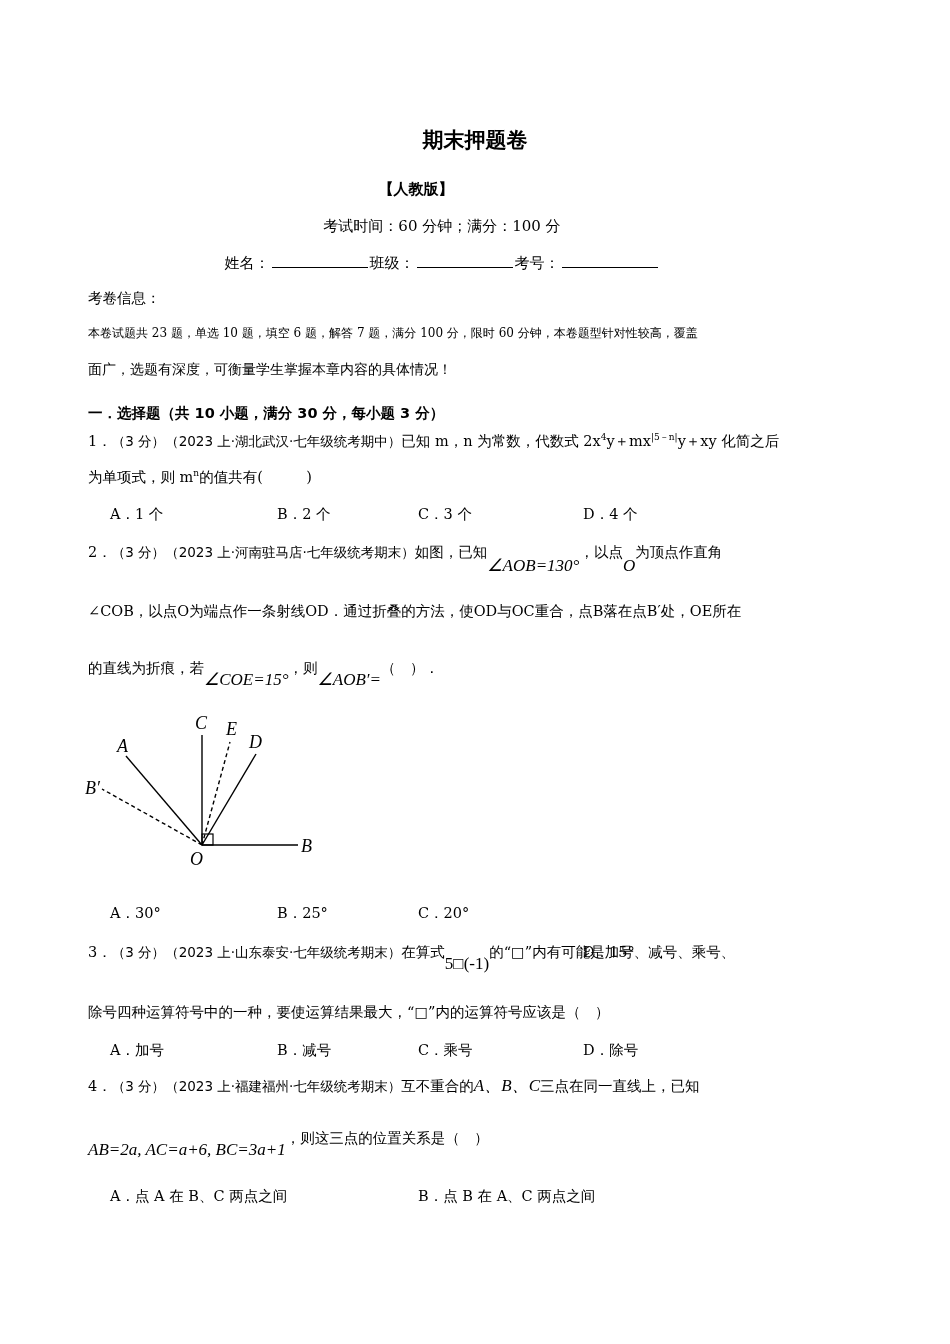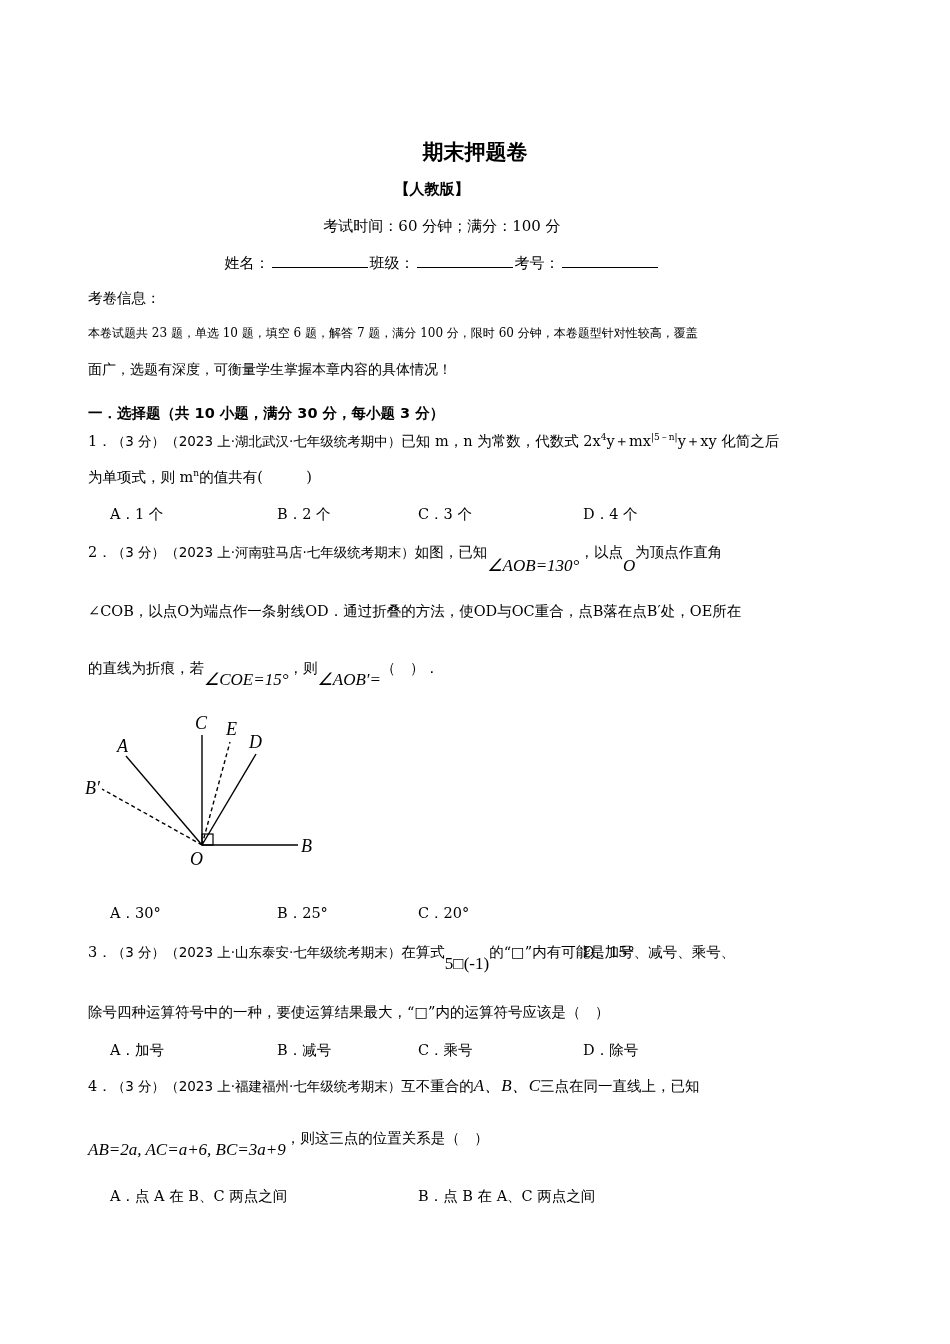--- a/index.html
+++ b/index.html
@@ -1,21 +1,21 @@
 <!DOCTYPE html>
 <html><head>
 <meta charset="utf-8">
 <style>
   html, body { margin: 0; padding: 0; background: #ffffff; }
   body { width: 950px; height: 1344px; position: relative; overflow: hidden;
          font-family: "DejaVu Serif", "Liberation Serif", serif; color: #000; }
   .abs { position: absolute; white-space: nowrap; }
   .title { left: 0; width: 950px; text-align: center; top: 126px; font-size: 21px; font-weight: bold;
-           font-family: "DejaVu Sans", sans-serif; margin-top: 12px; }
-  .edition { left: 16px; width: 832px; text-align: center; top: 180px; font-size: 15px; font-weight: bold;
+           font-family: "DejaVu Sans", sans-serif; }
+  .edition { left: 0; width: 832px; text-align: center; top: 180px; font-size: 15px; font-weight: bold;
              font-family: "DejaVu Sans", sans-serif; }
   .meta { left: 0; width: 884px; text-align: center; font-size: 15px; }
   .blank { display: inline-block; width: 96px; border-bottom: 1px solid #000; height: 14px; vertical-align: baseline; margin: 0 2px; }
   .body-text { left: 88px; font-size: 14.5px; }
   .bold { font-weight: bold; font-family: "DejaVu Sans", sans-serif; }
   .src { font-family: "DejaVu Sans", sans-serif; font-size: 13.5px; }
   .math { font-family: "Liberation Serif", serif; font-style: italic; font-size: 17px; }
   .mathn { font-family: "Liberation Serif", serif; font-size: 17px; }
   sup { font-size: 9px; vertical-align: 6px; }
   .opt { font-size: 14.5px; }
@@ -89,16 +89,16 @@
 <div class="abs body-text" style="top:1003px;">除号四种运算符号中的一种，要使运算结果最大，“□”内的运算符号应该是（　）</div>
 <div class="abs opt opt-a" style="top:1041px;">A．加号</div>
 <div class="abs opt opt-b" style="top:1041px;">B．减号</div>
 <div class="abs opt opt-c" style="top:1041px;">C．乘号</div>
 <div class="abs opt opt-d" style="top:1041px;">D．除号</div>
 
 <div class="abs body-text" style="top:1074px;">
   <span>4．</span><span class="src">（3 分）</span><span class="src">（2023 上·福建福州·七年级统考期末）</span><span>互不重合的</span><span class="math">A、B、C</span><span>三点在同一直线上，已知</span>
 </div>
 <div class="abs body-text" style="top:1128px;">
-  <span class="math" style="position:relative; top:12px;">AB=2a, AC=a+6, BC=3a+9</span><span>，则这三点的位置关系是（　）</span>
+  <span class="math" style="position:relative; top:12px;">AB=2a, AC=a+6, BC=3a+1</span><span>，则这三点的位置关系是（　）</span>
 </div>
 <div class="abs opt opt-a" style="top:1187px;">A．点 A 在 B、C 两点之间</div>
 <div class="abs opt opt-c" style="top:1187px;">B．点 B 在 A、C 两点之间</div>
 
 </body></html>

